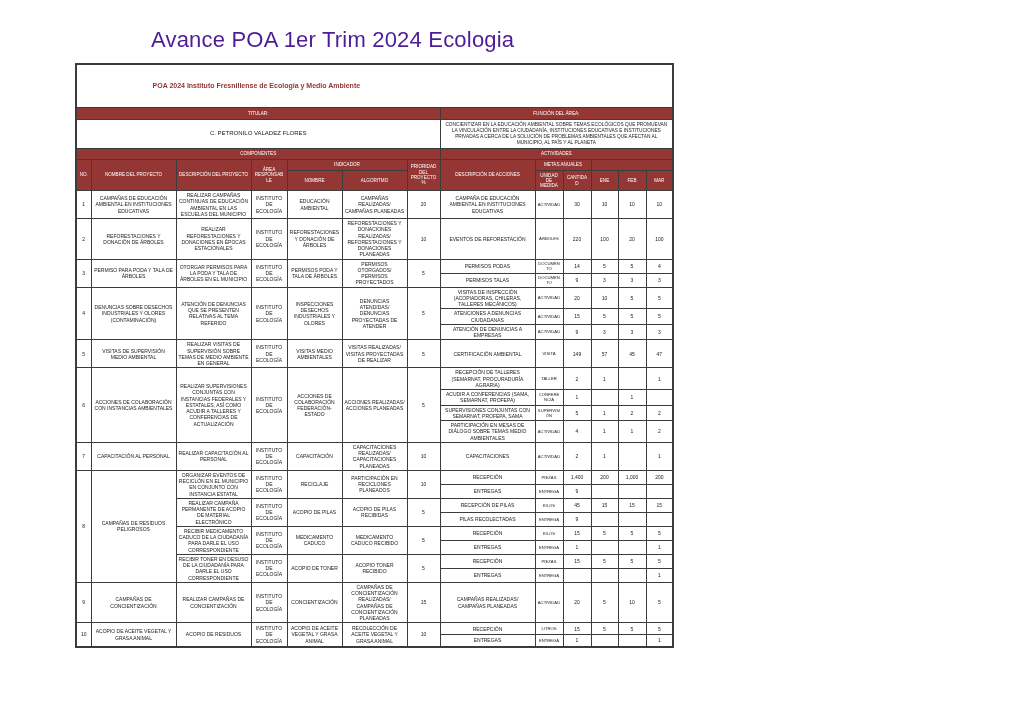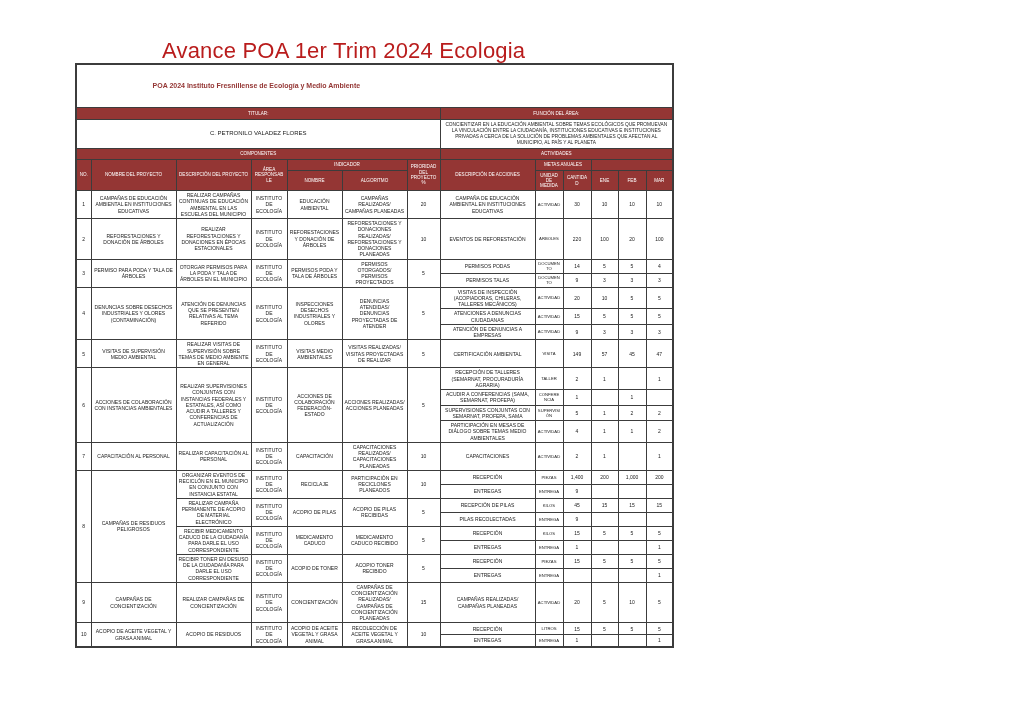--- a/index.html
+++ b/index.html
@@ -4,22 +4,22 @@
 <style>
   html,body{margin:0;padding:0;}
   body{
     width:1024px;height:724px;overflow:hidden;position:relative;
     background:#ffffff;
     font-family:"Liberation Sans","DejaVu Sans",sans-serif;
     -webkit-text-size-adjust:none;
   }
   .page-title{
     position:absolute;left:146px;top:22px;
-    font-size:22px;font-weight:400;color:#b91c1c;letter-spacing:.2px;
-    margin:16px;
+    font-size:22px;font-weight:400;color:#4c1d95;letter-spacing:.2px;
+    margin:5px;
   }
   .doc-table{
     position:absolute;left:75px;top:63px;width:597px;
     border-collapse:collapse;table-layout:fixed;
     font-size:5px;line-height:1.25;color:#1a1a1a;
   }
   .doc-table td,.doc-table th{
     border:1px solid #3c3c3c;
     padding:1px 2px;
     text-align:center;vertical-align:middle;

